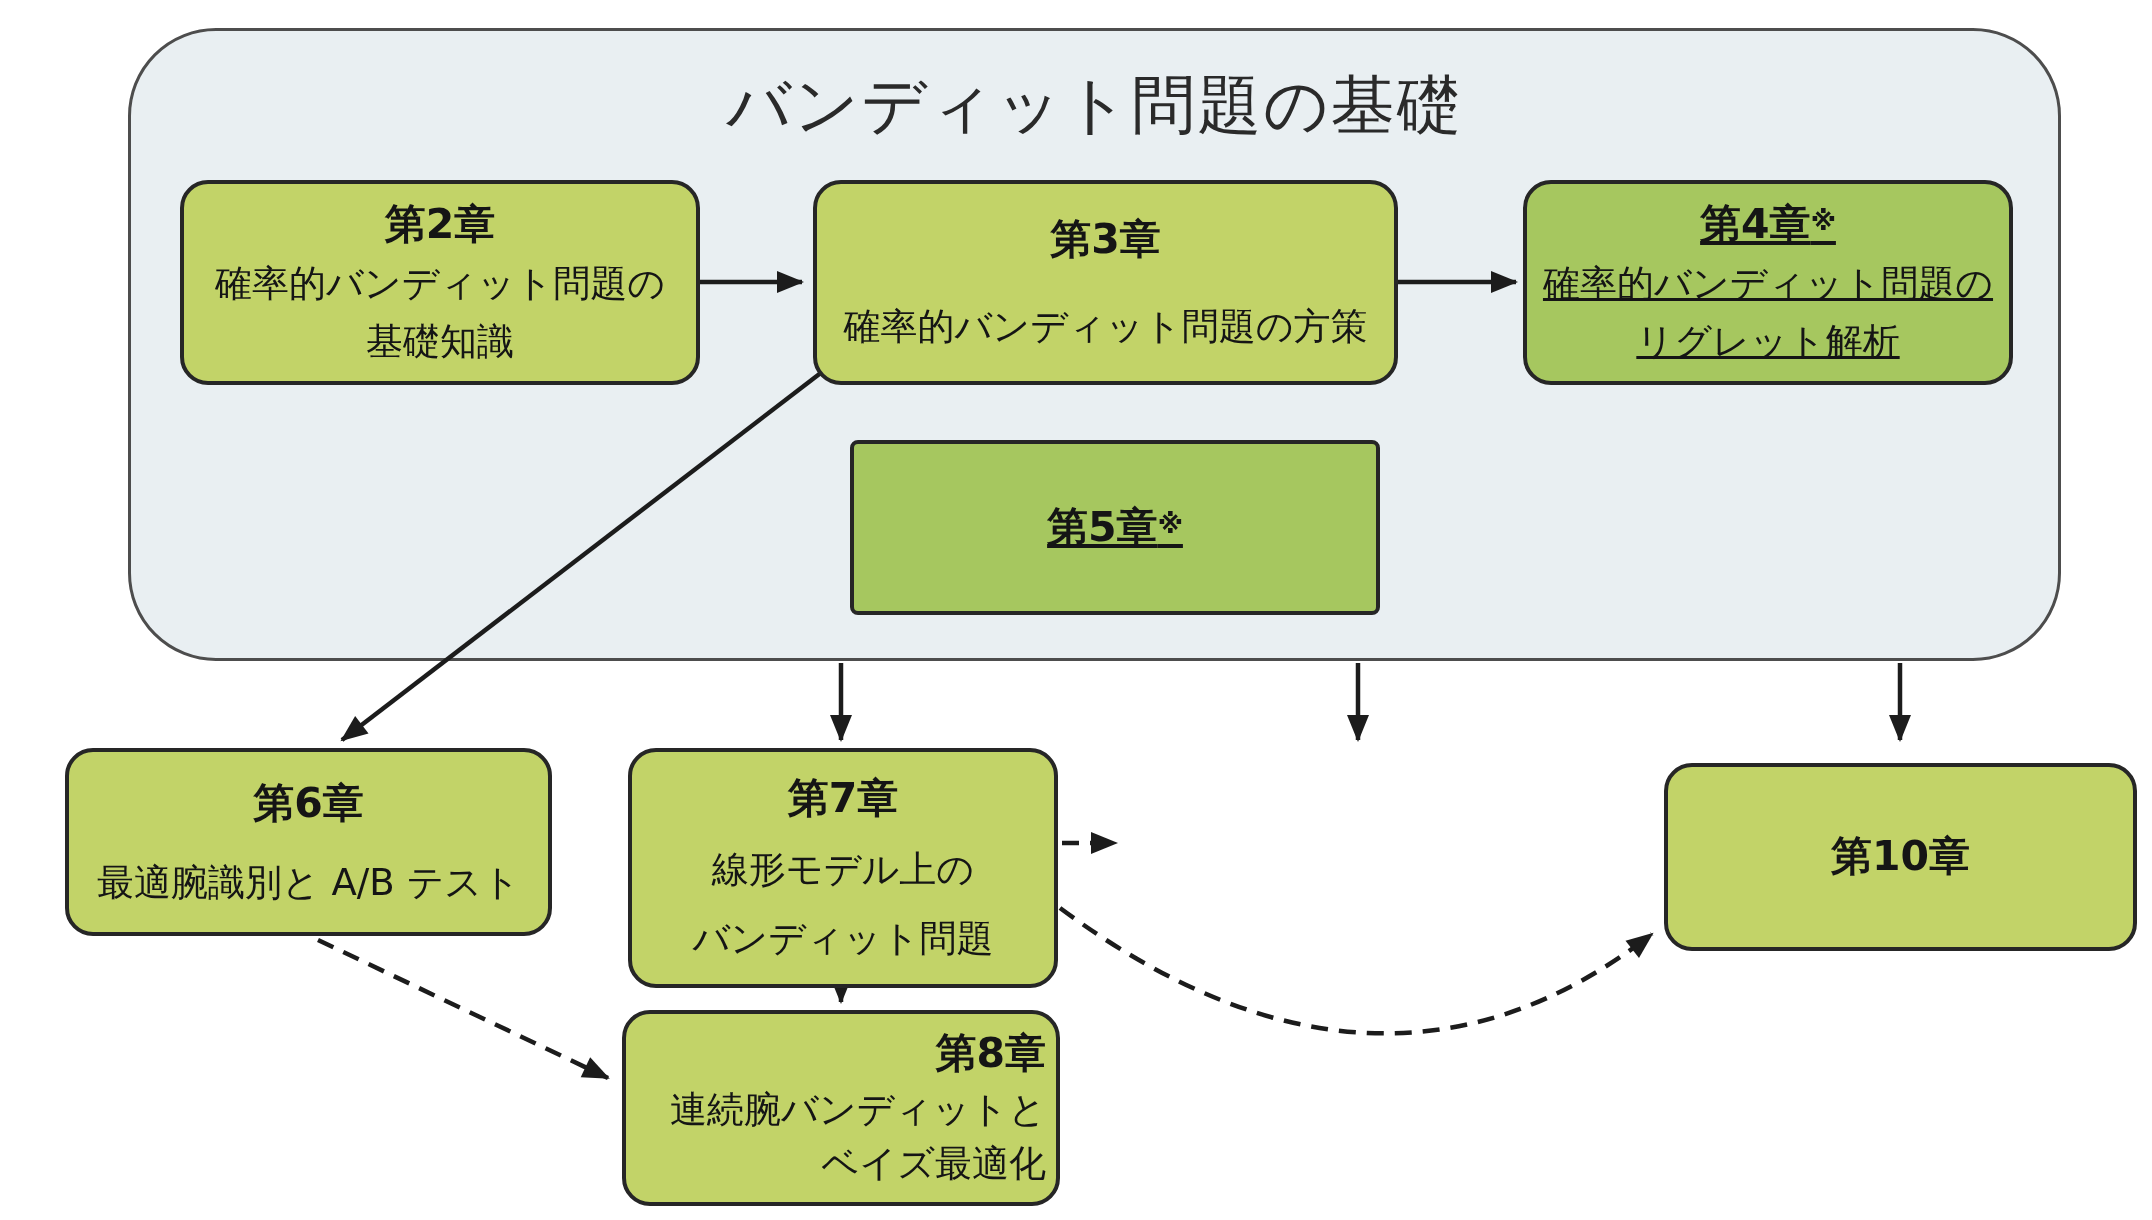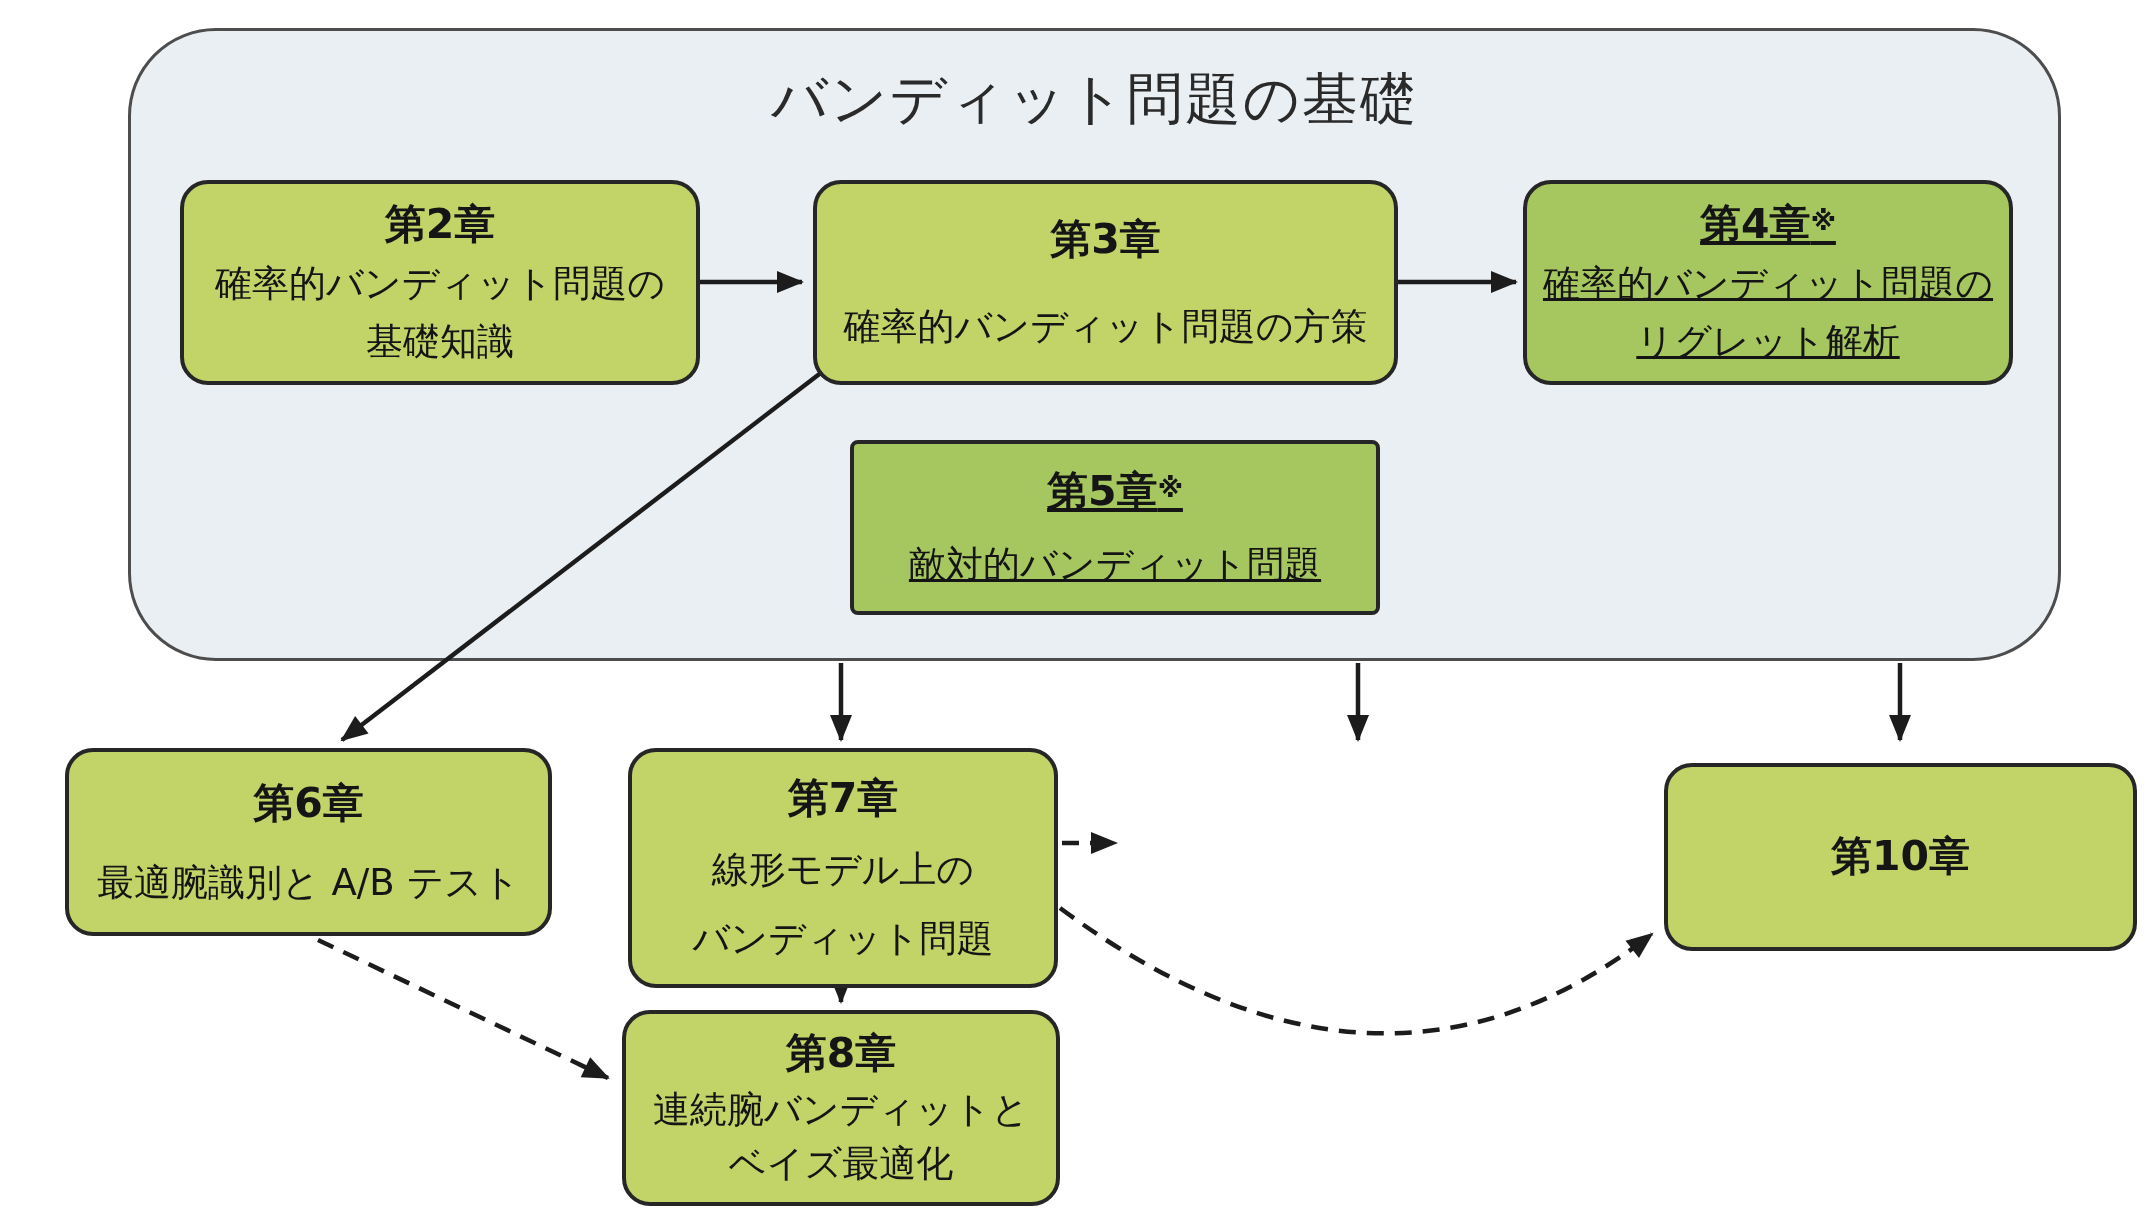--- a/index.html
+++ b/index.html
@@ -16,21 +16,21 @@
     left:128px;top:28px;width:1933px;height:633px;
     background:#e9eff2;
     border:3px solid #4d4d4d;
     border-radius:88px;
     box-sizing:border-box;
   }
   .container-title{
     position:absolute;
     left:128px;top:62px;width:1933px;
     text-align:center;
-    font-size:56px;
+    font-size:64px;
     letter-spacing:2px;
     color:#2a2a2a;
   }
   .chapter-box{
     position:absolute;
     box-sizing:border-box;
     border:4px solid #262626;
     border-radius:28px;
     display:flex;
     flex-direction:column;
@@ -46,21 +46,21 @@
   .box-line{font-size:37px;line-height:1.05;}
   
   .box-ch2 {left:180px; top:180px; width:520px; height:205px;}
   .box-ch3 {left:813px; top:180px; width:585px; height:205px;}
   .box-ch4 {left:1523px;top:180px; width:490px; height:205px;}
   .box-ch5 {left:850px; top:440px; width:530px; height:175px;border-radius:8px;}
   .box-ch6 {left:65px;  top:748px; width:487px; height:188px;}
   .box-ch7 {left:628px; top:748px; width:430px; height:240px;}
   .box-ch9 {left:1127px;top:748px; width:462px; height:188px;}
   .box-ch10{left:1664px;top:748px; width:473px; height:188px;margin-top:15px;}
-  .box-ch8 {left:622px; top:1010px;width:438px; height:196px;}
+  .box-ch8 {left:622px; top:1010px;width:438px; height:196px;align-items:flex-end;}
   .arrow-layer{position:absolute;left:0;top:0;width:2152px;height:1220px;pointer-events:none;}
 </style>
 </head>
 <body>
 
 <div class="stage">
 
   <div class="container-group"></div>
   <div class="container-title">バンディット問題の基礎</div>
 
@@ -96,21 +96,20 @@
   </div>
 
   <div class="chapter-box tone-dark box-ch4">
     <div class="box-title"><span>第4章</span><sup>※</sup></div>
     <div class="box-line">確率的バンディット問題の</div>
     <div class="box-line">リグレット解析</div>
   </div>
 
   <div class="chapter-box tone-dark box-ch5">
     <div class="box-title"><span>第5章</span><sup>※</sup></div>
-    <div class="box-line">敵対的バンディット問題</div>
   </div>
 
   <div class="chapter-box tone-light box-ch6">
     <div class="box-title"><span>第6章</span><sup></sup></div>
     <div class="box-line">最適腕識別と A/B テスト</div>
   </div>
 
   <div class="chapter-box tone-light box-ch7">
     <div class="box-title"><span>第7章</span><sup></sup></div>
     <div class="box-line">線形モデル上の</div>

